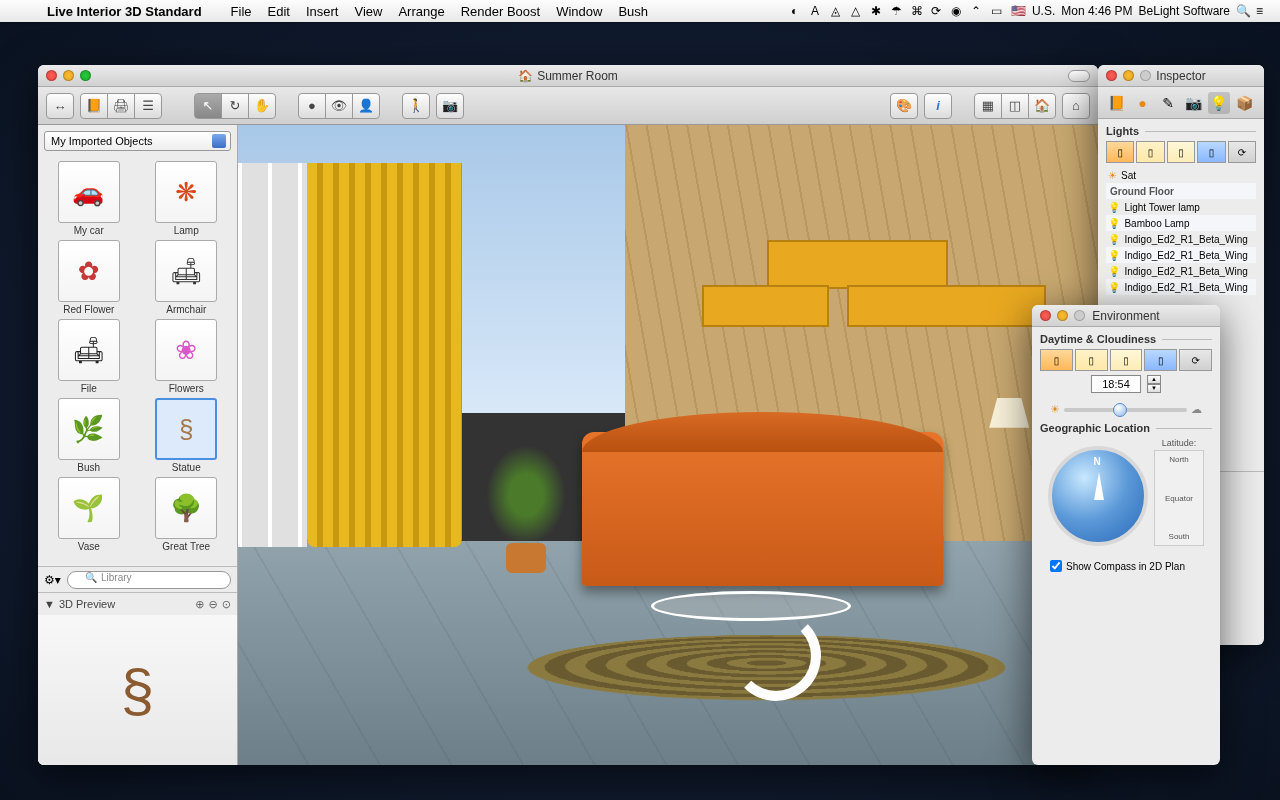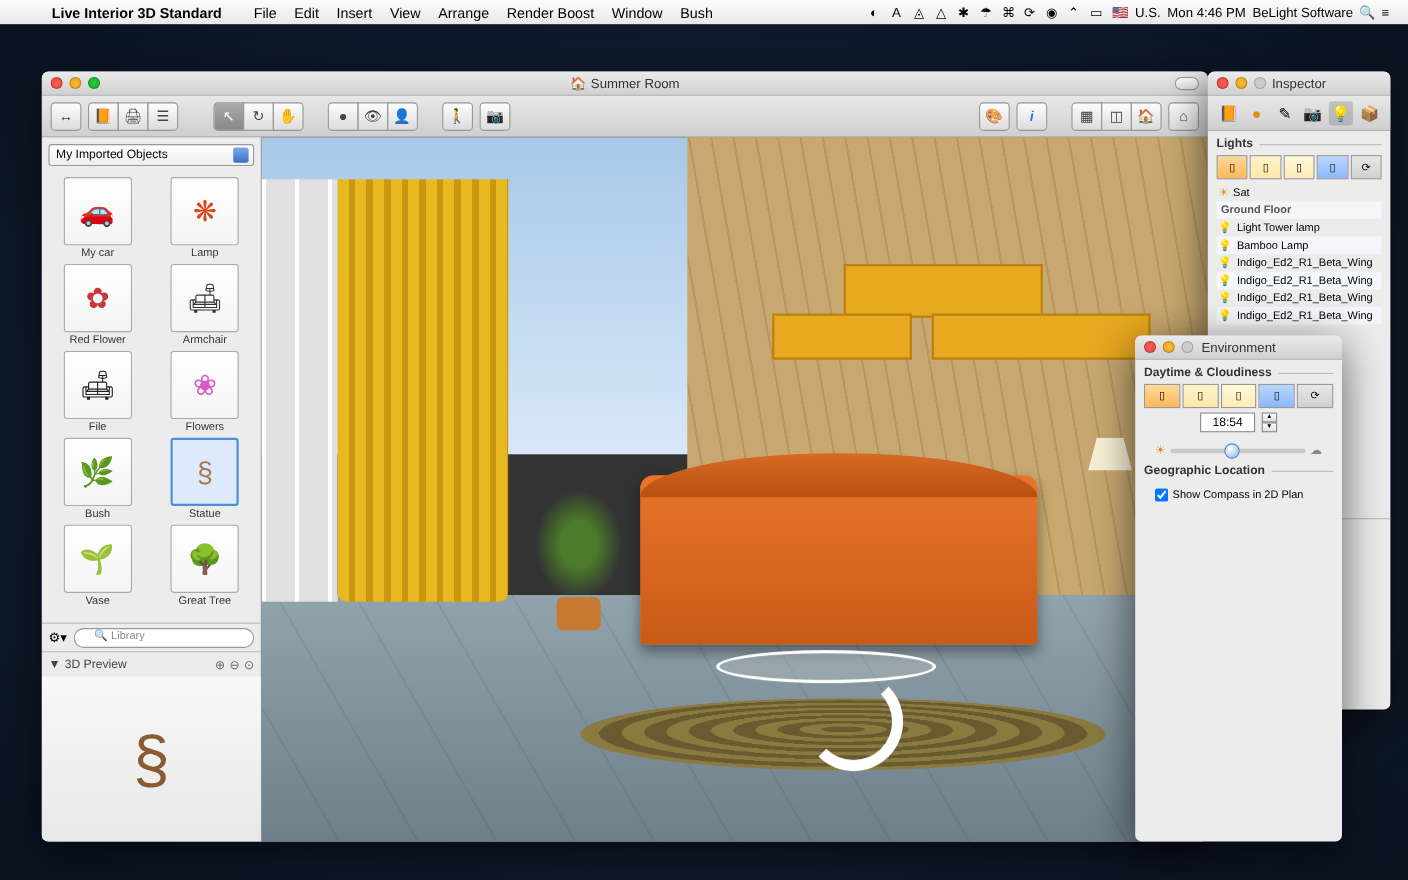--- a/index.html
+++ b/index.html
@@ -391,18 +391,31 @@
         </div>
     </div>
     <div class="cloud-slider">
       <span style="color:#e88818">☀</span>
       <div class="slider-track">
           <div class="slider-thumb"></div>
         </div>
       <span style="color:#888">☁</span>
     </div>
     <div class="insp-hdr">Geographic Location</div>
+    <div class="geo-row">
+      <div class="geo-left">
+        <div class="compass"></div>
+      </div>
+      <div class="lat-col">
+        <div>Latitude:</div>
+        <div class="lat-scale">
+          <span>North</span>
+          <span>Equator</span>
+          <span>South</span>
+        </div>
+      </div>
+    </div>
     <div class="checkbox-row">
       <input type="checkbox" checked="" style="">
       <span>Show Compass in 2D Plan</span>
     </div>
   </div>
 </div>
 
 </body></html>

